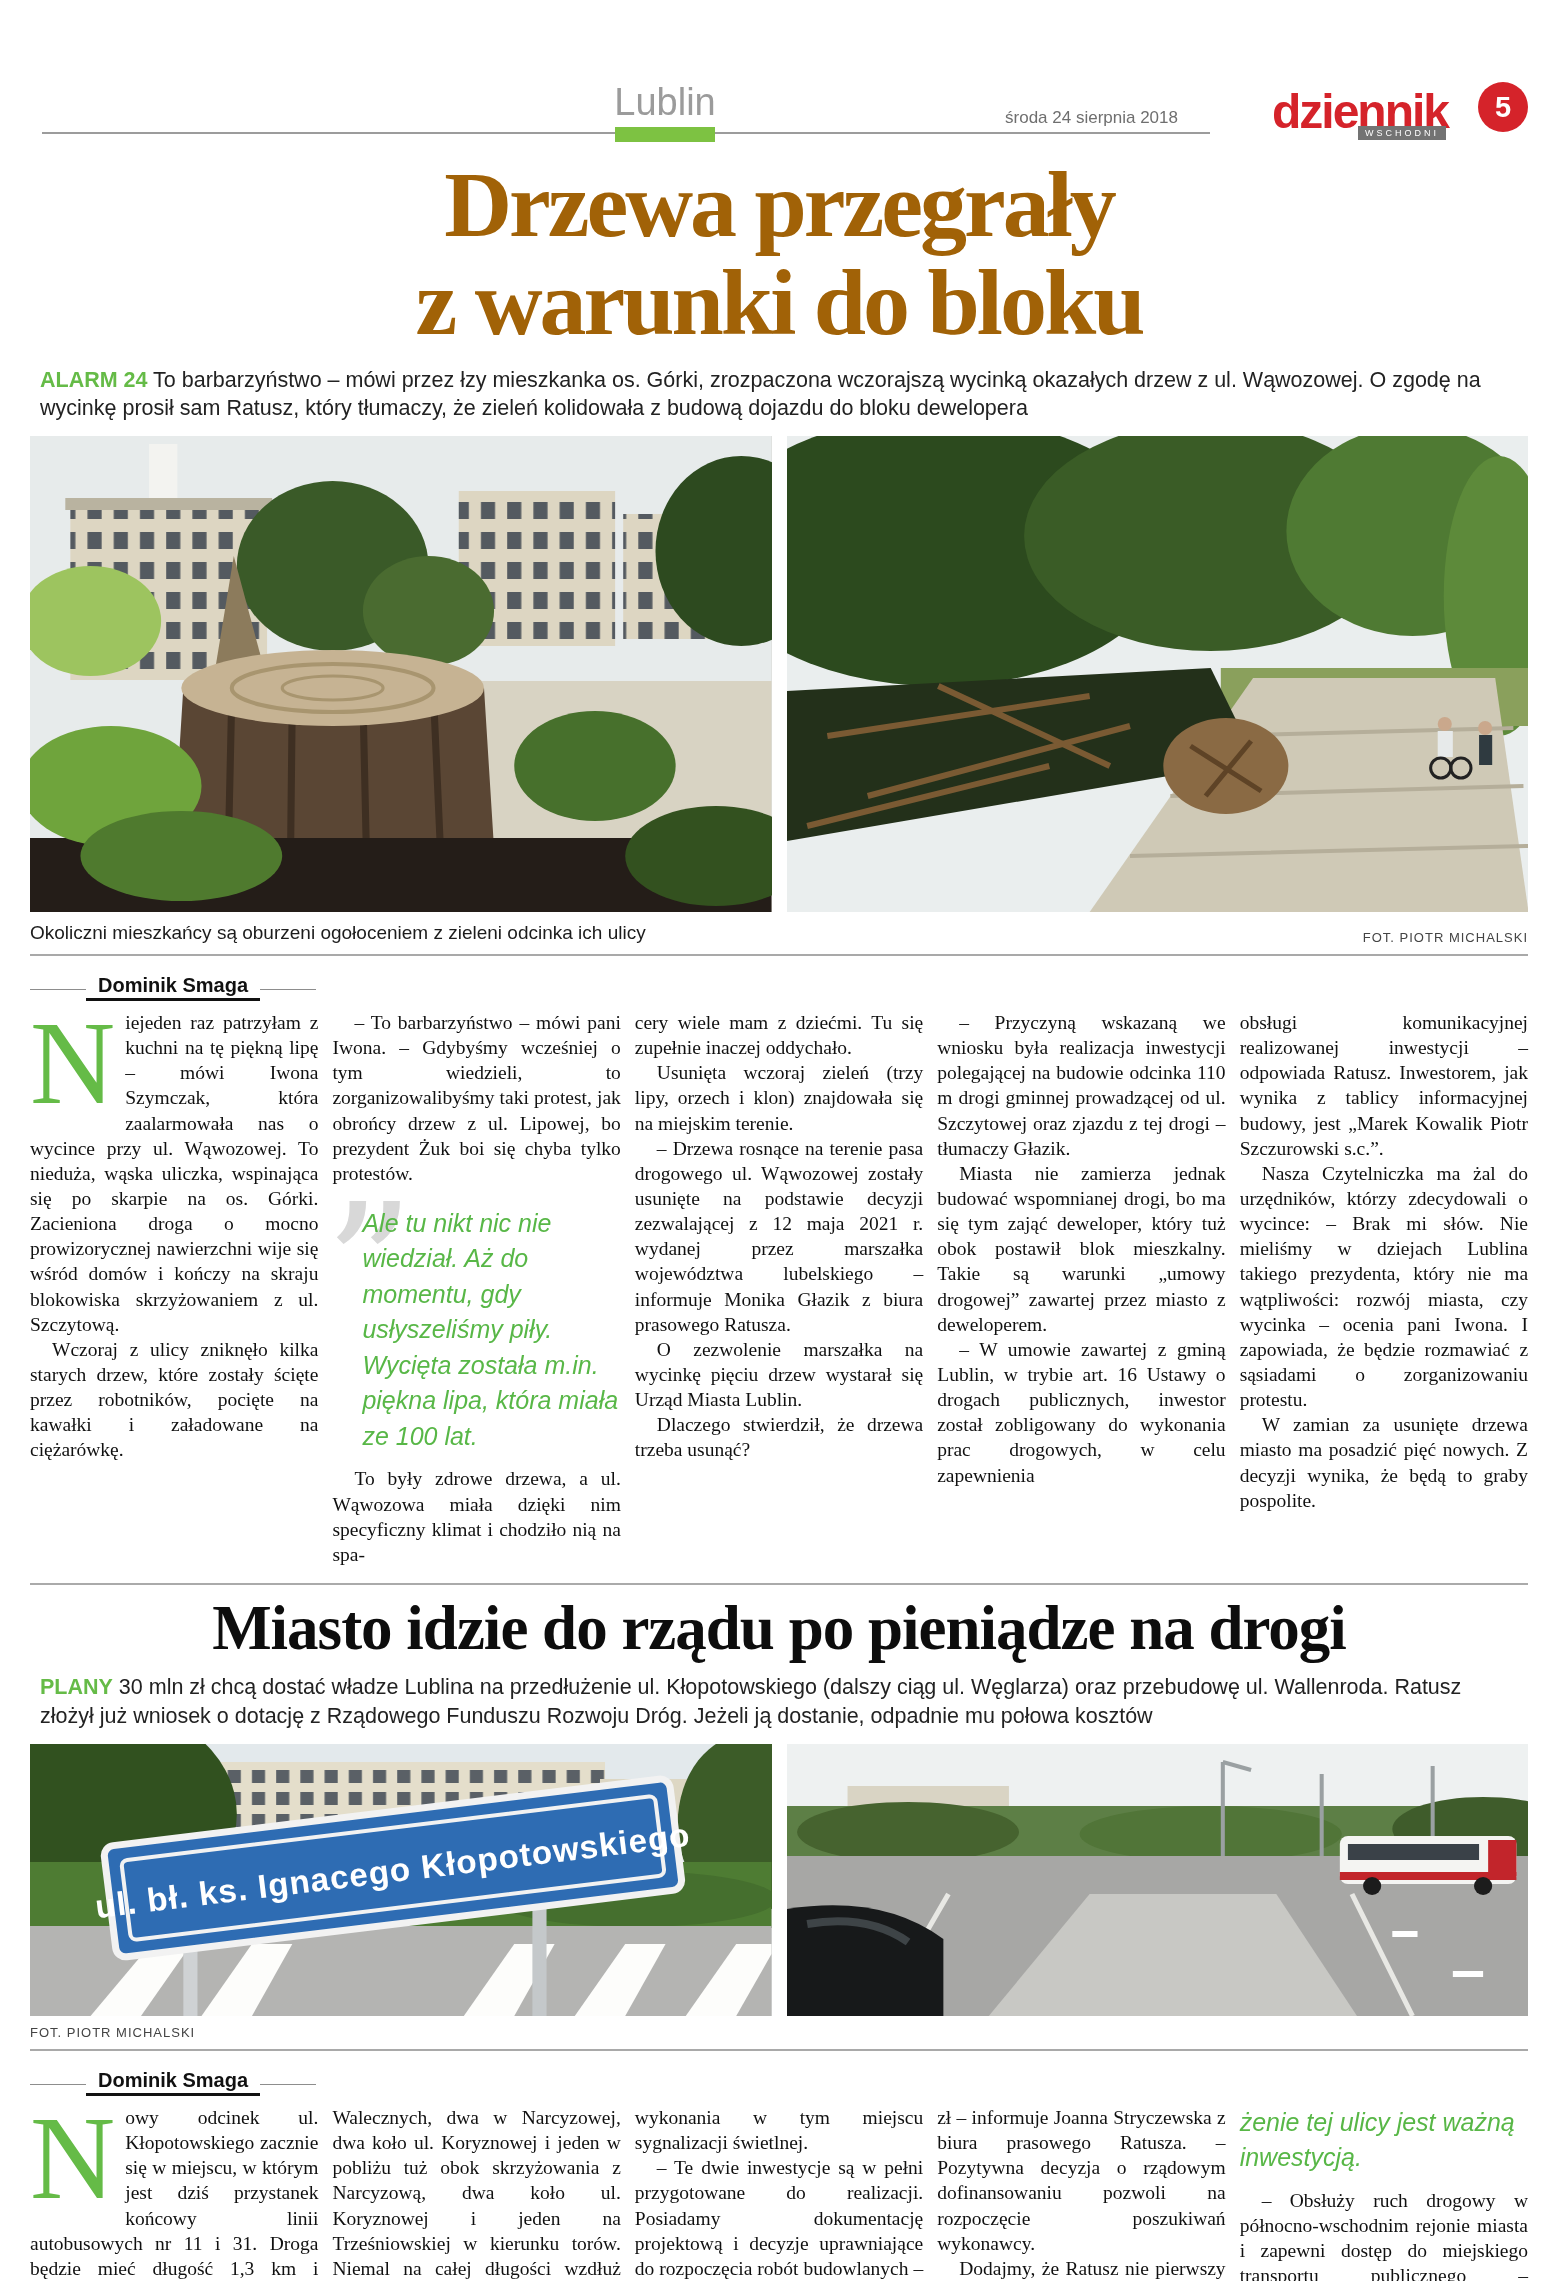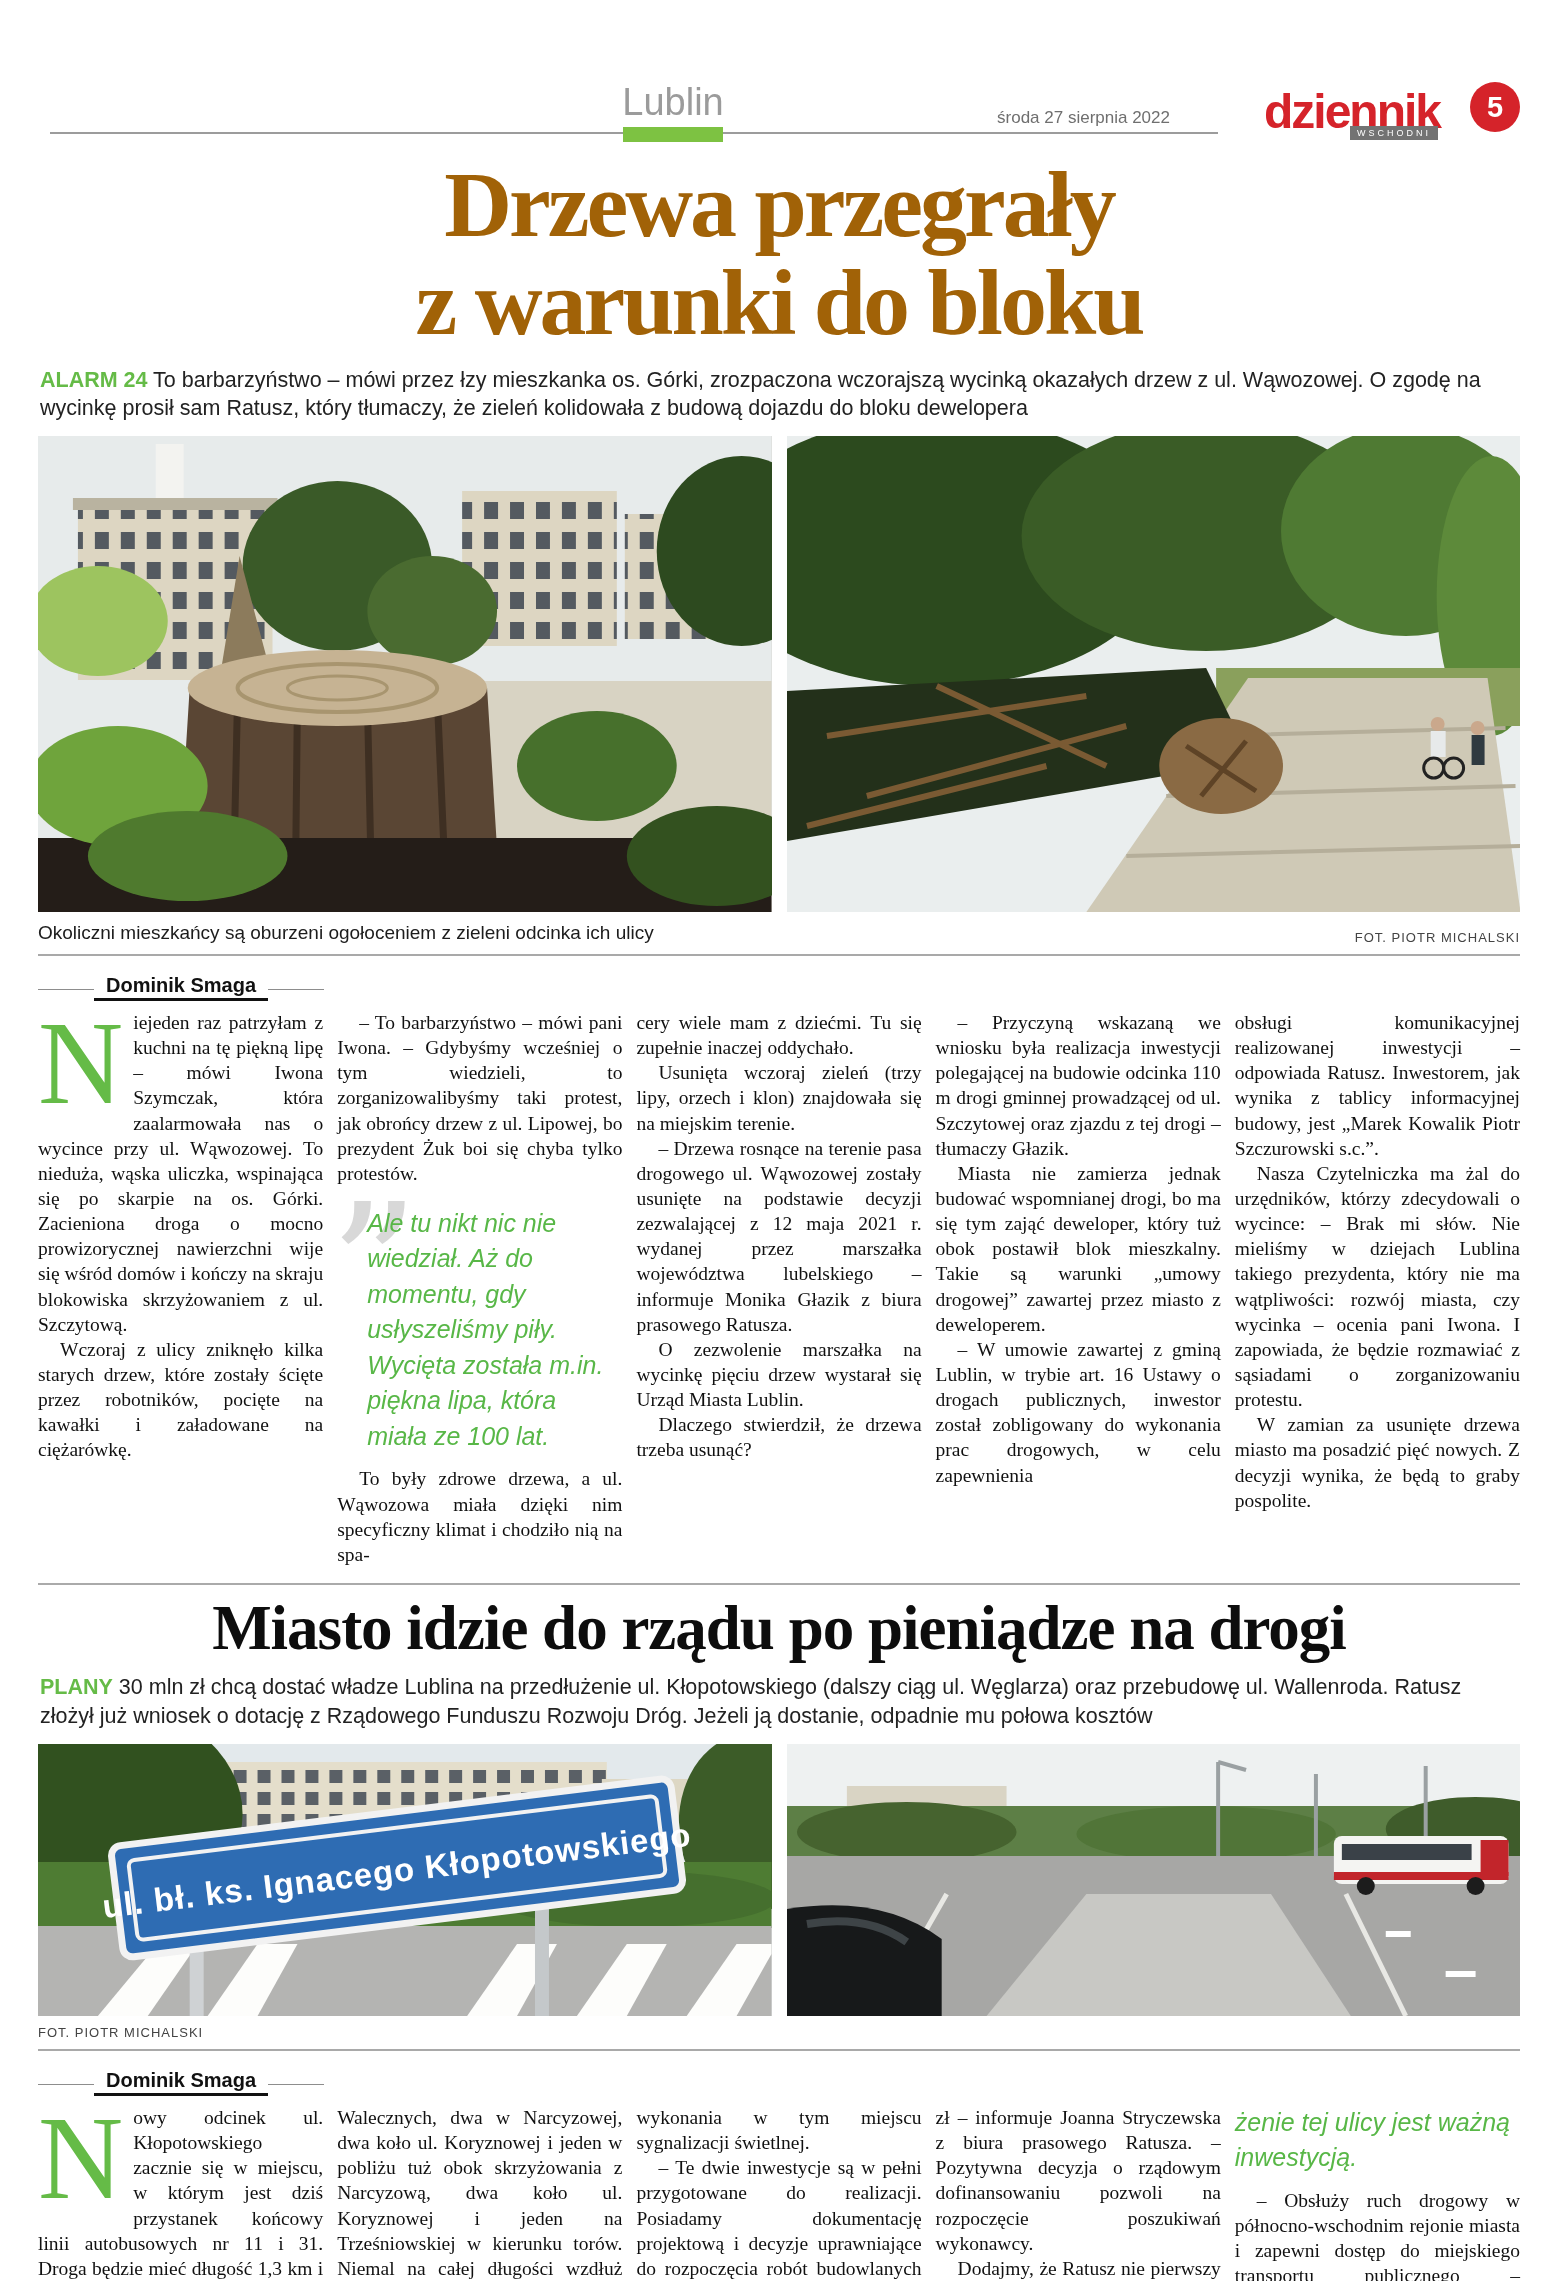--- a/index.html
+++ b/index.html
@@ -1,19 +1,19 @@
 <!DOCTYPE html>
 <html lang="pl"><head>
 <meta charset="utf-8">
 <style>
   * { margin:0; padding:0; box-sizing:border-box; }
   html,body { background:#ffffff; }
   .page {
     position:relative; width:1558px; height:2281px; margin:0 auto;
-    background:#fff; padding:0 38px; overflow:hidden;
+    background:#fff; padding:0 30px; overflow:hidden;
     font-family:"Liberation Serif", serif; color:#111;
   }
   
   .header { position:relative; height:134px; }
   .header-rule { position:absolute; left:12px; bottom:0; width:1168px; height:2px; background:#9c9c9c; }
   .section-label { position:absolute; left:545px; bottom:10px; width:180px; text-align:center;
     font-family:"Liberation Sans", sans-serif; font-size:38px; color:#9b9b9b; font-weight:400; }
   .green-tab { position:absolute; left:585px; bottom:-8px; width:100px; height:15px; background:#7dc242; }
   .date { position:absolute; right:350px; bottom:6px; font-family:"Liberation Sans", sans-serif;
     font-size:17px; color:#6f6f6f; }
@@ -69,21 +69,21 @@
 </style>
 </head>
 <body>
 
 <div class="page">
 
   <div class="header">
     <div class="header-rule"></div>
     <div class="section-label">Lublin</div>
     <div class="green-tab"></div>
-    <div class="date">środa 27 sierpnia 2022</div>
+    <div class="date">środa 24 sierpnia 2018</div>
     <div class="logo-wrap">
       <div class="logo-text">dziennik</div>
       <div class="logo-sub">WSCHODNI</div>
     </div>
     <div class="page-circle">5</div>
   </div>
 
   <h1 class="h1">
     <span>Drzewa przegrały</span><br>
     <span>z warunki do bloku</span>

